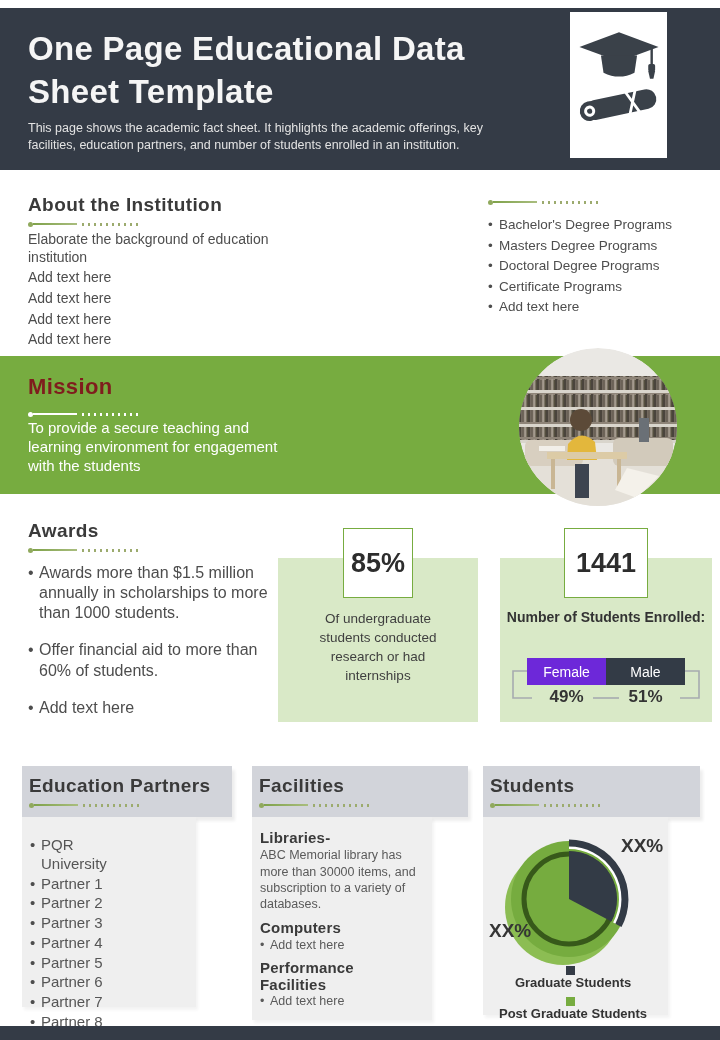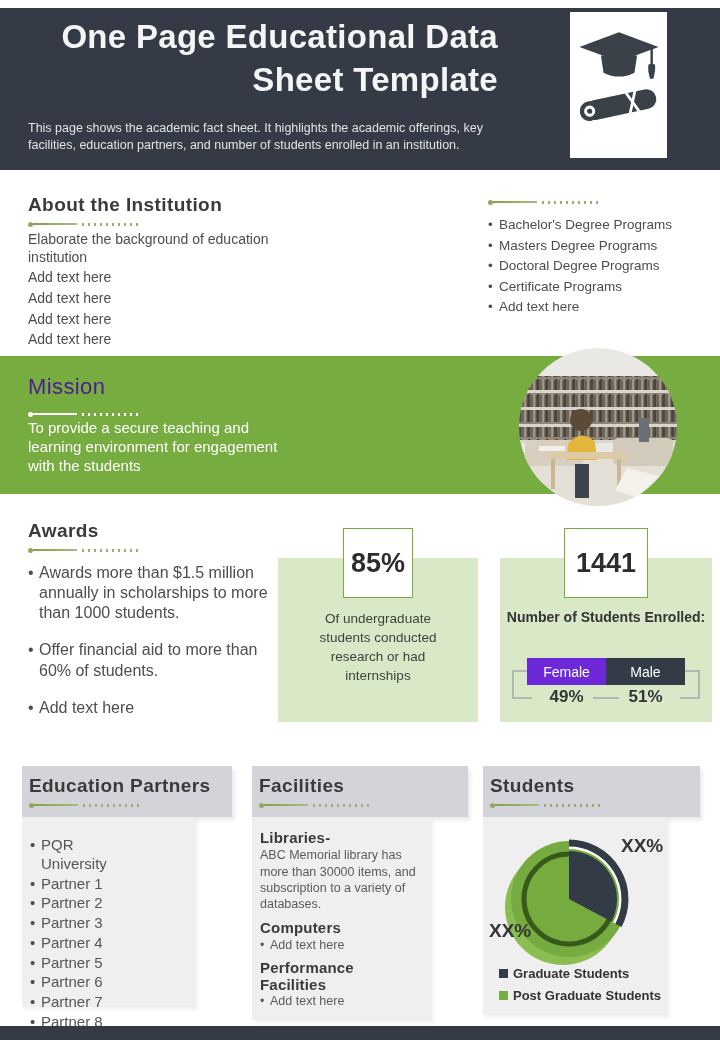--- a/index.html
+++ b/index.html
@@ -2,22 +2,22 @@
 <html><head>
 <meta charset="utf-8">
 <style>
   html,body{margin:0;padding:0;background:#fff;}
   *{box-sizing:border-box;}
   .page{position:relative;width:720px;height:1040px;background:#fff;overflow:hidden;
         font-family:"Liberation Sans",sans-serif;color:#4a4a4a;}
 
   
   .header{position:absolute;left:0;top:8px;width:720px;height:162px;background:#343b46;}
-  .header-title{position:absolute;left:28px;top:8px;width:470px;
-    font-size:33px;line-height:1.3;font-weight:800;color:#f5f5f5;letter-spacing:.3px;text-align:right;}
+  .header-title{position:absolute;left:28px;top:20px;width:470px;
+    font-size:33px;line-height:1.3;font-weight:800;color:#f5f5f5;letter-spacing:.3px;}
   .header-sub{position:absolute;left:28px;top:112px;width:505px;
     font-size:12.5px;line-height:1.35;color:#e3e3e3;}
   .icon-box{position:absolute;left:570px;top:4px;width:97px;height:146px;background:#fff;
     display:flex;align-items:center;justify-content:center;}
 
   
   .sec-h{font-size:19px;font-weight:700;color:#3a3a3a;letter-spacing:.4px;margin:0;}
   .rule{display:flex;align-items:center;height:6px;margin-top:5px;}
   .rule .r-dot{width:5px;height:5px;border-radius:50%;background:#90a95d;}
   .rule .r-line{width:44px;height:2.5px;background:linear-gradient(90deg,#7fa24a,#a9bd7e);}
@@ -32,21 +32,21 @@
   .about{position:absolute;left:28px;top:194px;width:262px;}
   .about p{margin:3px 0;font-size:14px;line-height:1.26;color:#4d4d4d;}
   .about p:first-of-type{margin-top:4px;}
   .offerings{position:absolute;left:488px;top:194px;width:215px;}
   ul.plain{list-style:none;margin:11px 0 0;padding:0;}
   ul.plain li{font-size:13.5px;line-height:1.3;margin:3px 0;color:#4d4d4d;padding-left:11px;position:relative;}
   ul.plain li::before{content:"•";position:absolute;left:0;color:#4d4d4d;}
 
   
   .mission{position:absolute;left:0;top:356px;width:720px;height:138px;background:#77ac40;}
-  .mission-h{position:absolute;left:28px;top:18px;font-size:22px;font-weight:400;color:#4c1d95;letter-spacing:.4px;margin:0;}
+  .mission-h{position:absolute;left:28px;top:18px;font-size:22px;font-weight:700;color:#7f1d1d;letter-spacing:.4px;margin:0;}
   .mission .rule{position:absolute;left:28px;top:50px;}
   .mission-text{position:absolute;left:28px;top:62px;width:255px;
     font-size:15px;line-height:1.28;color:#fff;}
   .photo{position:absolute;left:519px;top:348px;width:158px;height:158px;border-radius:50%;overflow:hidden;}
 
   
   .awards{position:absolute;left:28px;top:520px;width:252px;}
   .awards ul.plain{margin-top:10px;}
   .awards ul.plain li{font-size:16px;margin:0 0 17px;line-height:1.26;}
 
@@ -86,21 +86,21 @@
   .fac-title.first{margin-top:6px;}
   .fac-text{font-size:12.5px;line-height:1.3;color:#5a5a5a;margin:0;width:168px;}
   .fac-bullet{font-size:12.5px;color:#5a5a5a;margin:1px 0 0;padding-left:10px;position:relative;}
   .fac-bullet::before{content:"•";position:absolute;left:0;}
 
   
   .pie-wrap{position:absolute;left:14px;top:8px;width:150px;height:150px;}
   .xx{position:absolute;font-size:19px;font-weight:800;color:#353535;}
   .xx.top{left:138px;top:18px;} .xx.left{left:6px;top:103px;}
   .legend{position:absolute;left:16px;top:149px;}
-  .legend-row{display:flex;align-items:center;margin-bottom:7px;}
+  .legend-row{display:flex;align-items:center;margin-bottom:7px;flex-direction:column;}
   .chip{width:9px;height:9px;margin-right:5px;flex:0 0 auto;}
   .chip.dark{background:#343b46;} .chip.green{background:#77ac40;}
   .legend-row span.lbl{font-size:13px;font-weight:700;color:#333;}
 
   .bottom-bar{position:absolute;left:0;top:1026px;width:720px;height:14px;background:#343b46;}
 </style>
 </head>
 <body>
 
 <div class="page">

